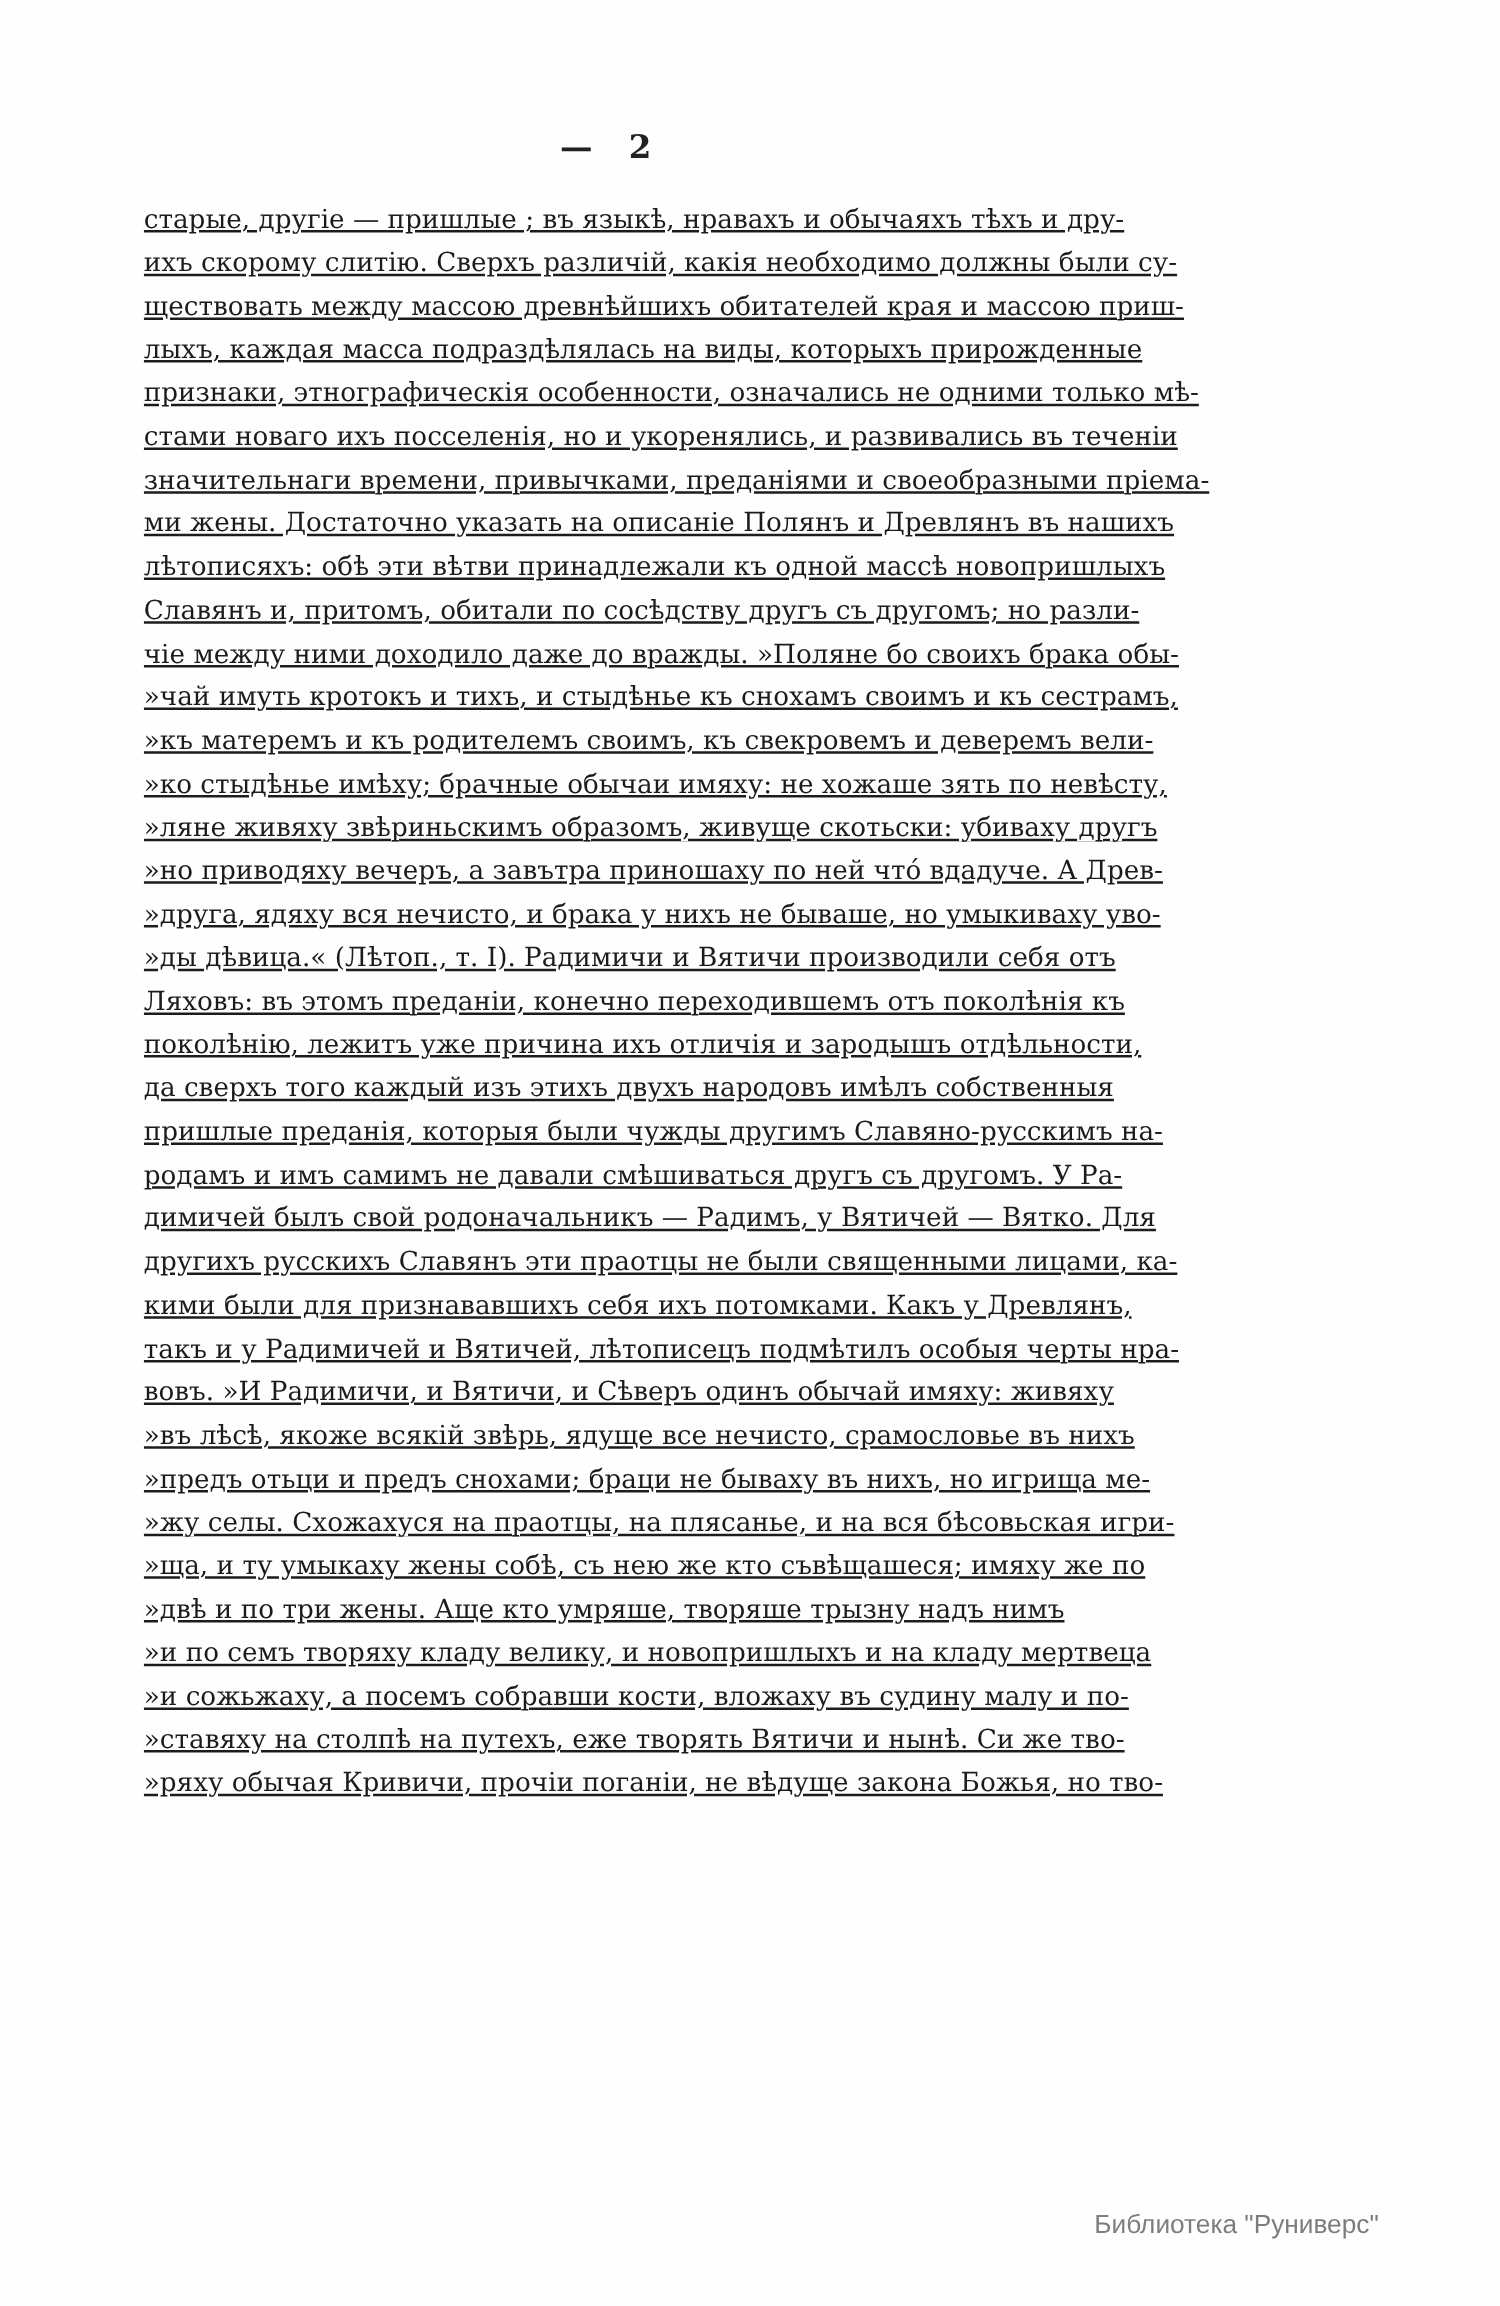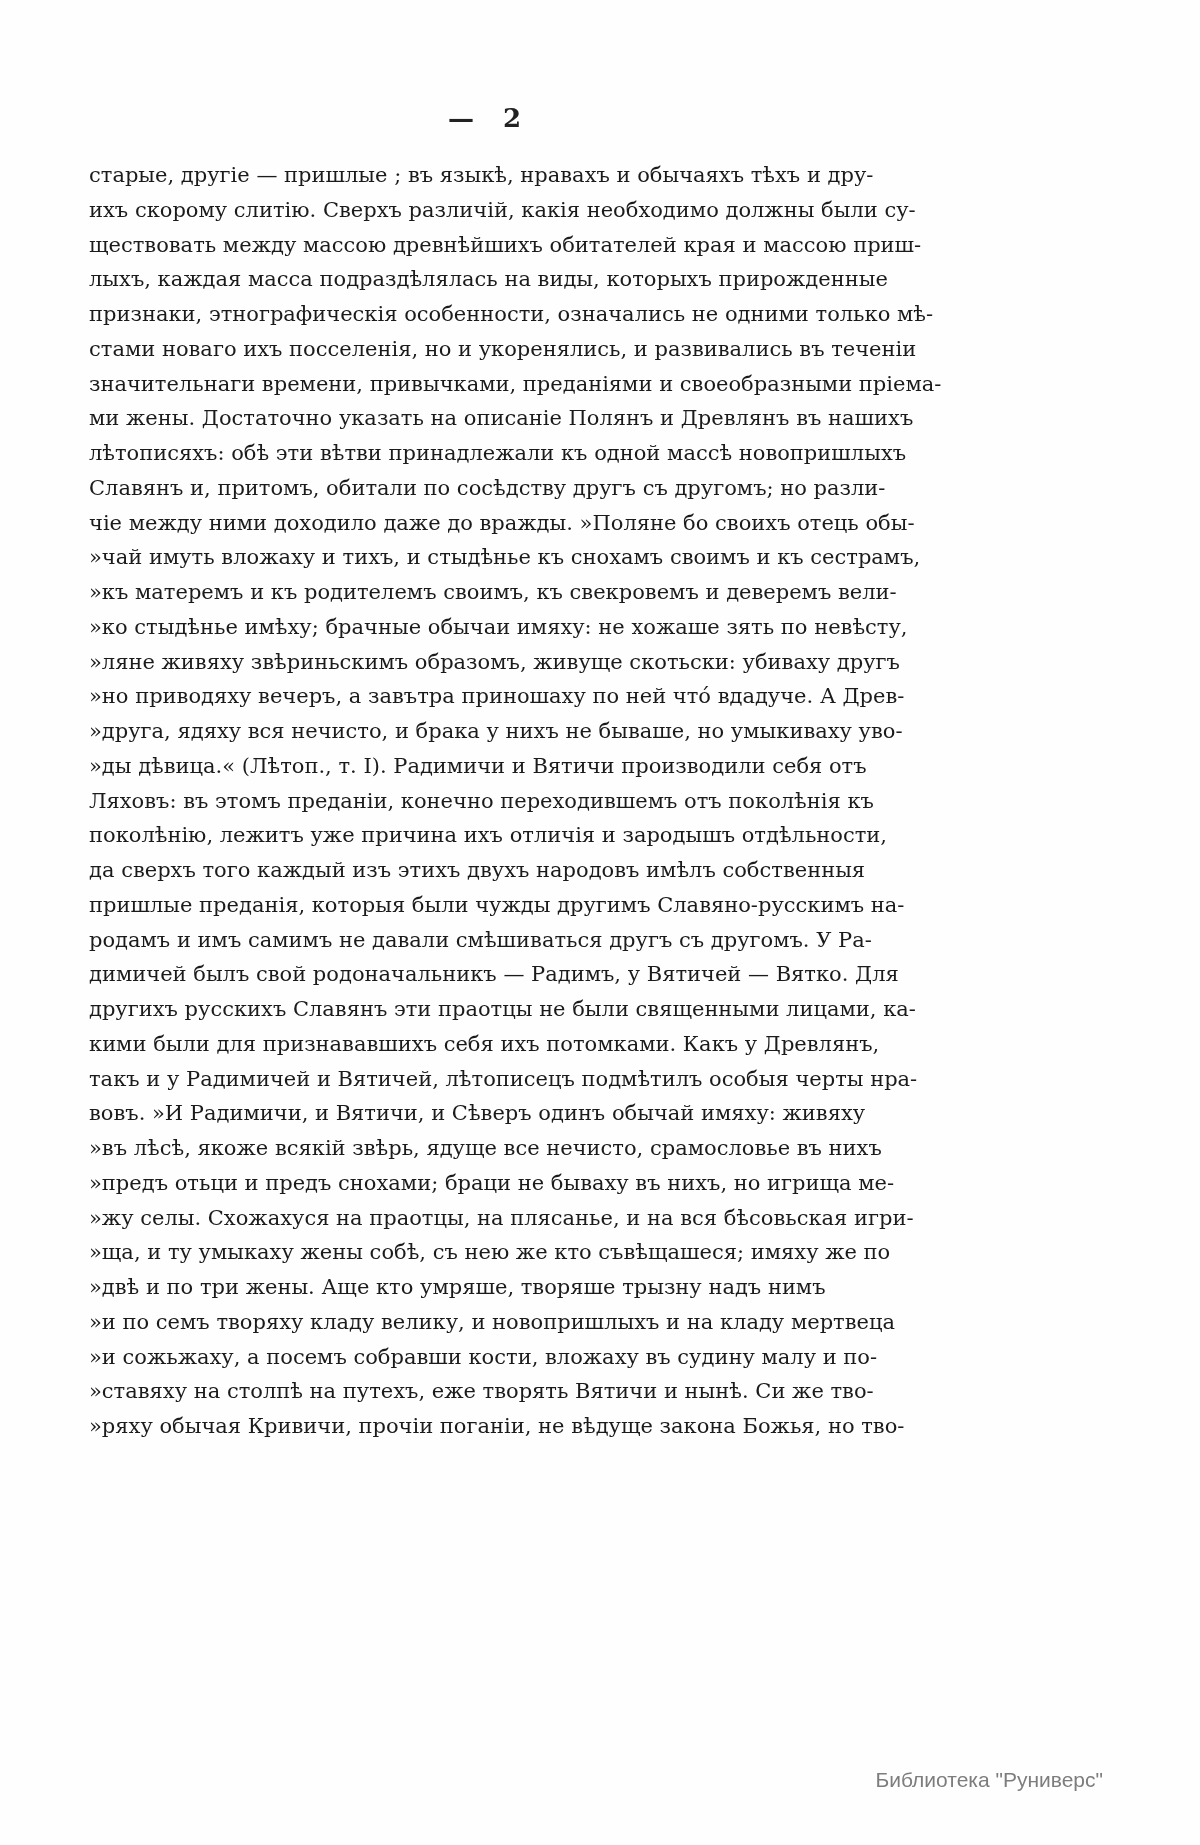--- a/index.html
+++ b/index.html
@@ -26,23 +26,24 @@
     font-weight: bold;
     letter-spacing: 1px;
     color: #222;
   }
   .page-header .dash {
     display: inline-block;
     margin-right: 28px;
   }
   .text-block {
     position: absolute;
-    left: 89px;
+    left: 115px;
     top: 158px;
     width: 915px;
+    text-decoration: underline;
   }
   .text-block p.line {
     margin: 0;
     padding: 0;
     height: 34.75px;
     line-height: 34.75px;
     font-size: 21px;
     white-space: nowrap;
     text-align: justify;
     text-align-last: justify;
@@ -77,22 +78,22 @@
       <p class="line">старые, другіе — пришлые ; въ языкѣ, нравахъ и обычаяхъ тѣхъ и дру-</p>
       <p class="line">ихъ скорому слитію. Сверхъ различій, какія необходимо должны были су-</p>
       <p class="line">ществовать между массою древнѣйшихъ обитателей края и массою приш-</p>
       <p class="line">лыхъ, каждая масса подраздѣлялась на виды, которыхъ прирожденные</p>
       <p class="line">признаки, этнографическія особенности, означались не одними только мѣ-</p>
       <p class="line">стами новаго ихъ посселенія, но и укоренялись, и развивались въ теченіи</p>
       <p class="line">значительнаги времени, привычками, преданіями и своеобразными пріема-</p>
       <p class="line">ми жены. Достаточно указать на описаніе Полянъ и Древлянъ въ нашихъ</p>
       <p class="line">лѣтописяхъ: обѣ эти вѣтви принадлежали къ одной массѣ новопришлыхъ</p>
       <p class="line">Славянъ и, притомъ, обитали по сосѣдству другъ съ другомъ; но разли-</p>
-      <p class="line">чіе между ними доходило даже до вражды. »Поляне бо своихъ отець обы-</p>
-      <p class="line">»чай имуть вложаху и тихъ, и стыдѣнье къ снохамъ своимъ и къ сестрамъ,</p>
+      <p class="line">чіе между ними доходило даже до вражды. »Поляне бо своихъ брака обы-</p>
+      <p class="line">»чай имуть кротокъ и тихъ, и стыдѣнье къ снохамъ своимъ и къ сестрамъ,</p>
       <p class="line">»къ матеремъ и къ родителемъ своимъ, къ свекровемъ и деверемъ вели-</p>
       <p class="line">»ко стыдѣнье имѣху; брачные обычаи имяху: не хожаше зять по невѣсту,</p>
       <p class="line">»ляне живяху звѣриньскимъ образомъ, живуще скотьски: убиваху другъ</p>
       <p class="line">»но приводяху вечеръ, а завътра приношаху по ней что́ вдадуче. А Древ-</p>
       <p class="line">»друга, ядяху вся нечисто, и брака у нихъ не бываше, но умыкиваху уво-</p>
       <p class="line">»ды дѣвица.« (Лѣтоп., т. I). Радимичи и Вятичи производили себя отъ</p>
       <p class="line">Ляховъ: въ этомъ преданіи, конечно переходившемъ отъ поколѣнія къ</p>
       <p class="line">поколѣнію, лежитъ уже причина ихъ отличія и зародышъ отдѣльности,</p>
       <p class="line">да сверхъ того каждый изъ этихъ двухъ народовъ имѣлъ собственныя</p>
       <p class="line">пришлые преданія, которыя были чужды другимъ Славяно-русскимъ на-</p>

